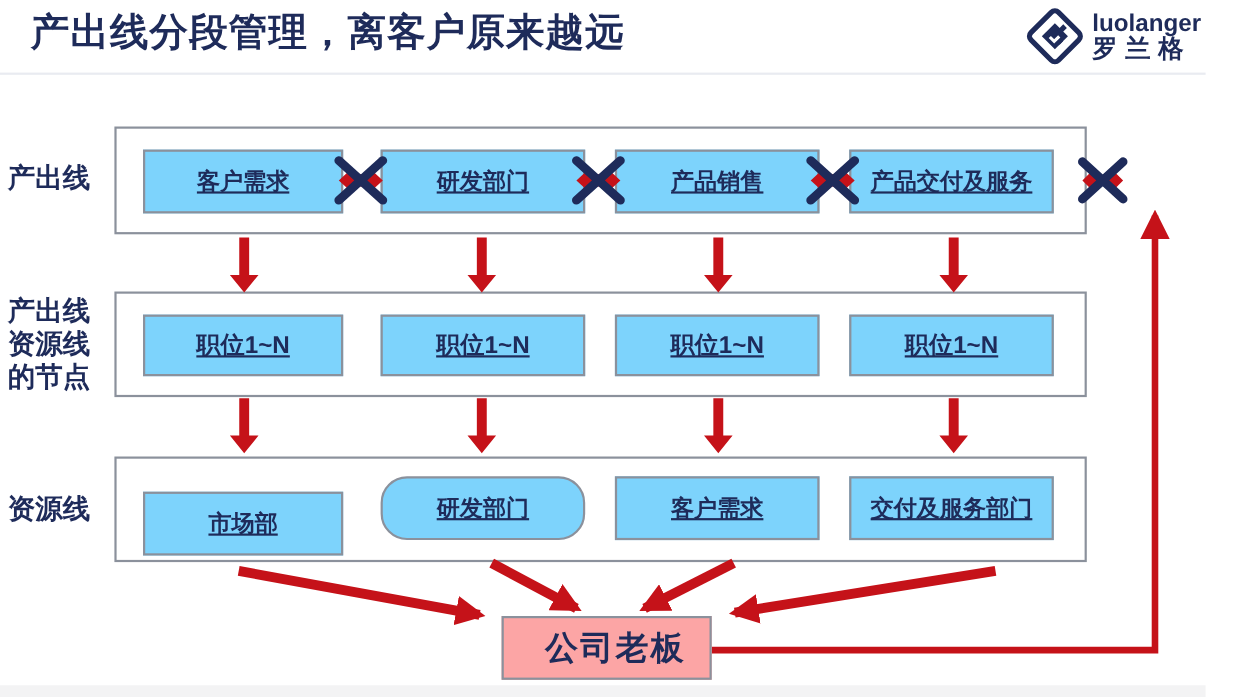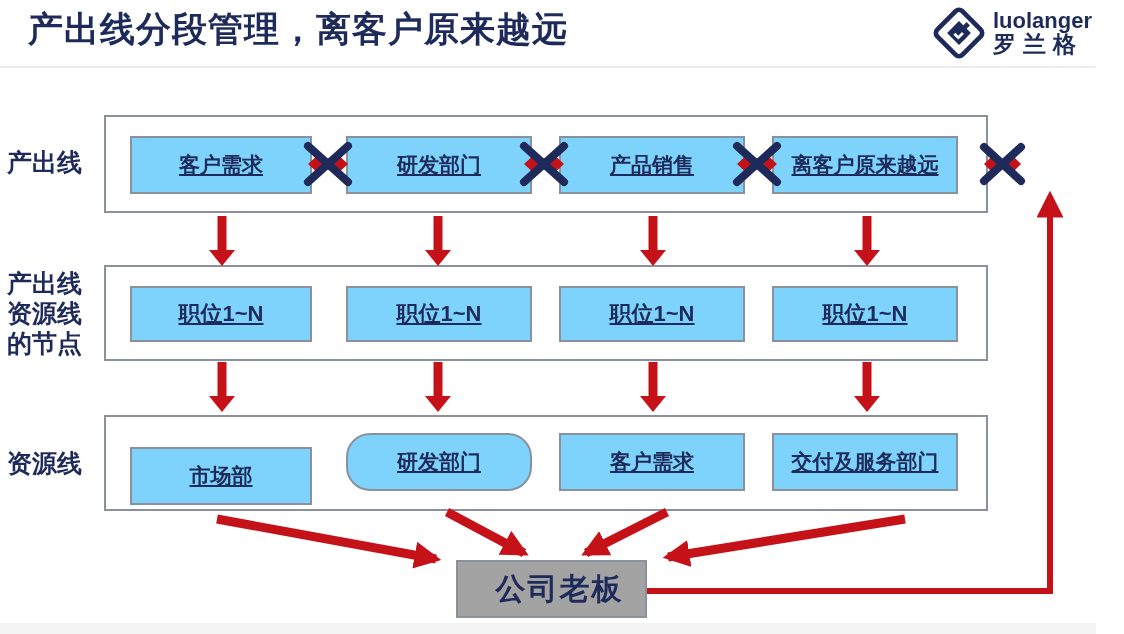--- a/index.html
+++ b/index.html
@@ -33,21 +33,21 @@
     position:absolute;background:#fff;border:2px solid var(--box-border);box-sizing:border-box;
   }
   .inner-box{
     position:absolute;background:#7dd3fc;border:2px solid var(--box-border);box-sizing:border-box;
     display:flex;align-items:center;justify-content:center;
     font-size:21px;font-weight:800;color:var(--navy);white-space:nowrap;text-decoration:underline;
   }
   .pos-box{font-size:22px;}
   .boss-box{
     position:absolute;left:456px;top:560px;width:191px;height:58px;
-    background:#a3a3a3;border:2px solid var(--box-border);box-sizing:border-box;
+    background:#fca5a5;border:2px solid var(--box-border);box-sizing:border-box;
     display:flex;align-items:center;justify-content:center;
     font-size:30px;font-weight:900;color:var(--navy);letter-spacing:2px;z-index:3;padding-left:16px;
   }
   .customer{
     position:absolute;left:1020px;top:140px;font-size:37px;font-weight:900;
     color:var(--navy);letter-spacing:1px;z-index:3;
   }
   svg.overlay{position:absolute;left:0;top:0;z-index:2;pointer-events:none;}
   .red-fill{fill:var(--accent-red);}
   .red-stroke{stroke:var(--accent-red);}
@@ -81,21 +81,21 @@
     <div>产出线</div>
     <div>资源线</div>
     <div>的节点</div>
   </div>
   <div class="row-label" style="top:448px;">资源线</div>
 
   <div class="container-box" style="left:104px;top:115px;width:884px;height:98px;"></div>
   <div class="inner-box" style="left:130px;top:136px;width:182px;height:58px;">客户需求</div>
   <div class="inner-box" style="left:346px;top:136px;width:186px;height:58px;">研发部门</div>
   <div class="inner-box" style="left:559px;top:136px;width:186px;height:58px;">产品销售</div>
-  <div class="inner-box" style="left:772px;top:136px;width:186px;height:58px;">离客户原来越远</div>
+  <div class="inner-box" style="left:772px;top:136px;width:186px;height:58px;">产品交付及服务</div>
 
   <div class="container-box" style="left:104px;top:265px;width:884px;height:96px;"></div>
   <div class="inner-box pos-box" style="left:130px;top:286px;width:182px;height:56px;">职位1~N</div>
   <div class="inner-box pos-box" style="left:346px;top:286px;width:186px;height:56px;">职位1~N</div>
   <div class="inner-box pos-box" style="left:559px;top:286px;width:186px;height:56px;">职位1~N</div>
   <div class="inner-box pos-box" style="left:772px;top:286px;width:186px;height:56px;">职位1~N</div>
 
   <div class="container-box" style="left:104px;top:415px;width:884px;height:96px;"></div>
   <div class="inner-box" style="left:130px;top:433px;width:182px;height:58px;margin-top:14px;">市场部</div>
   <div class="inner-box" style="left:346px;top:433px;width:186px;height:58px;border-radius:24px;">研发部门</div>

